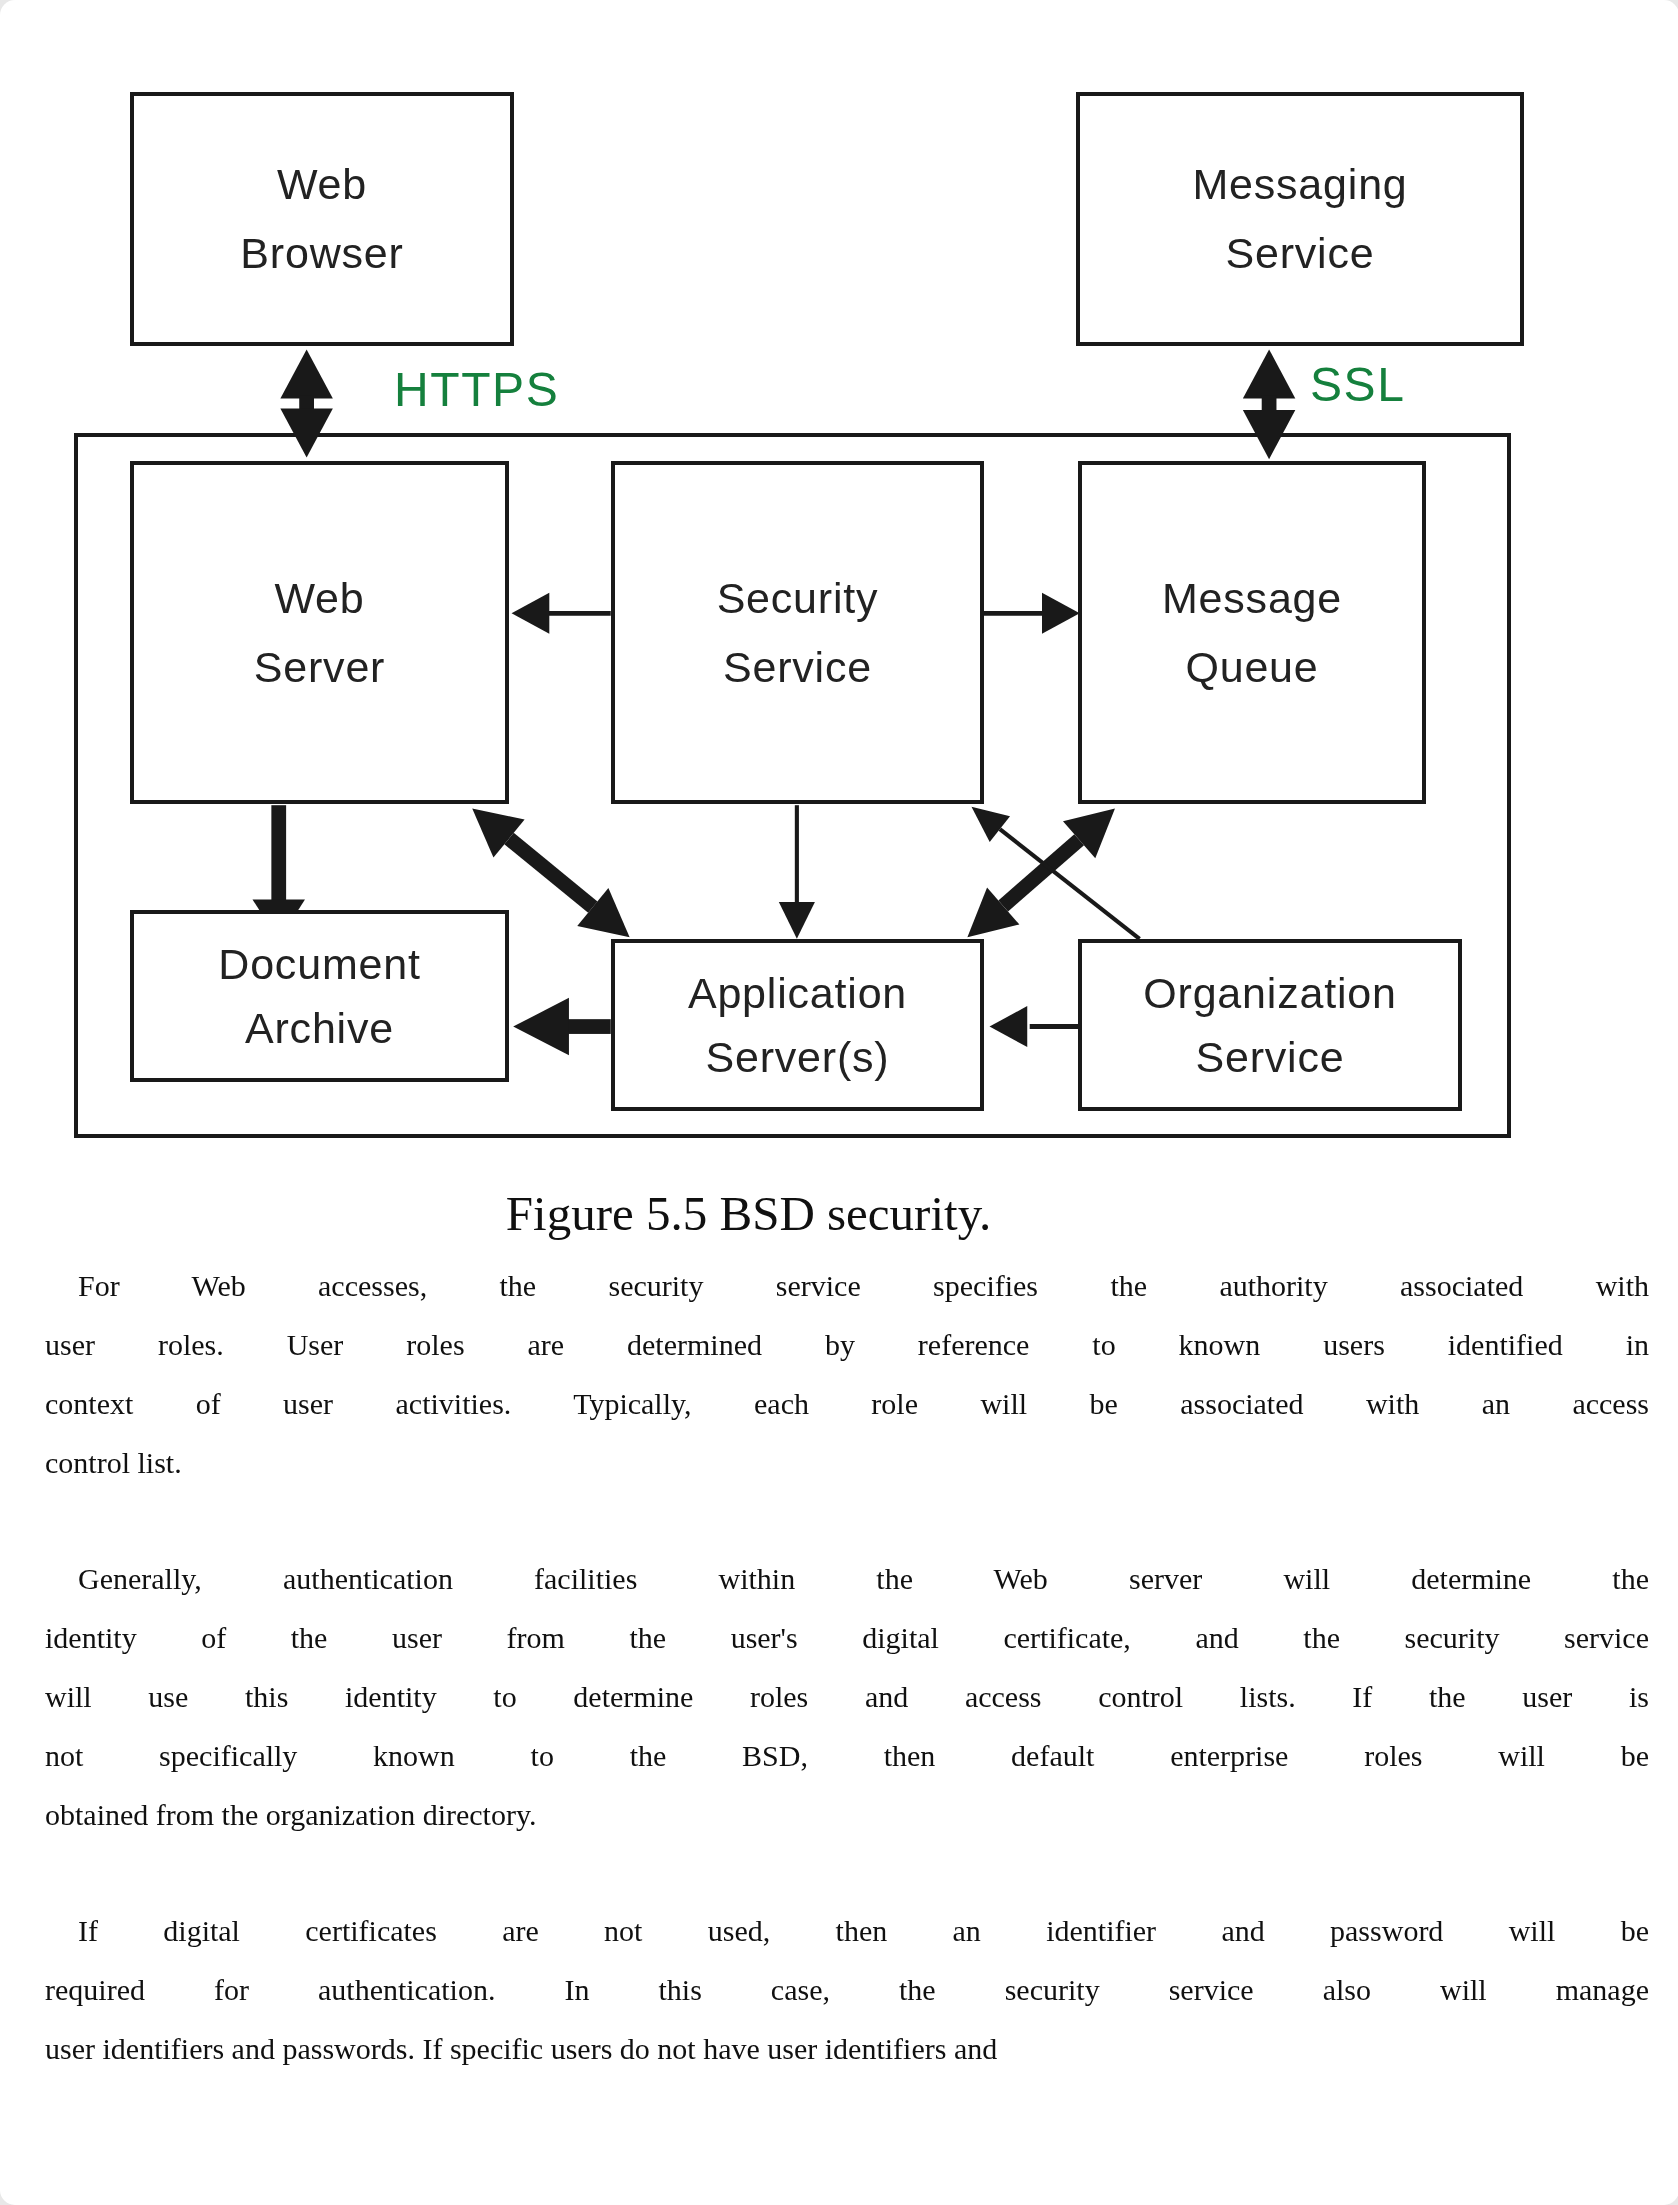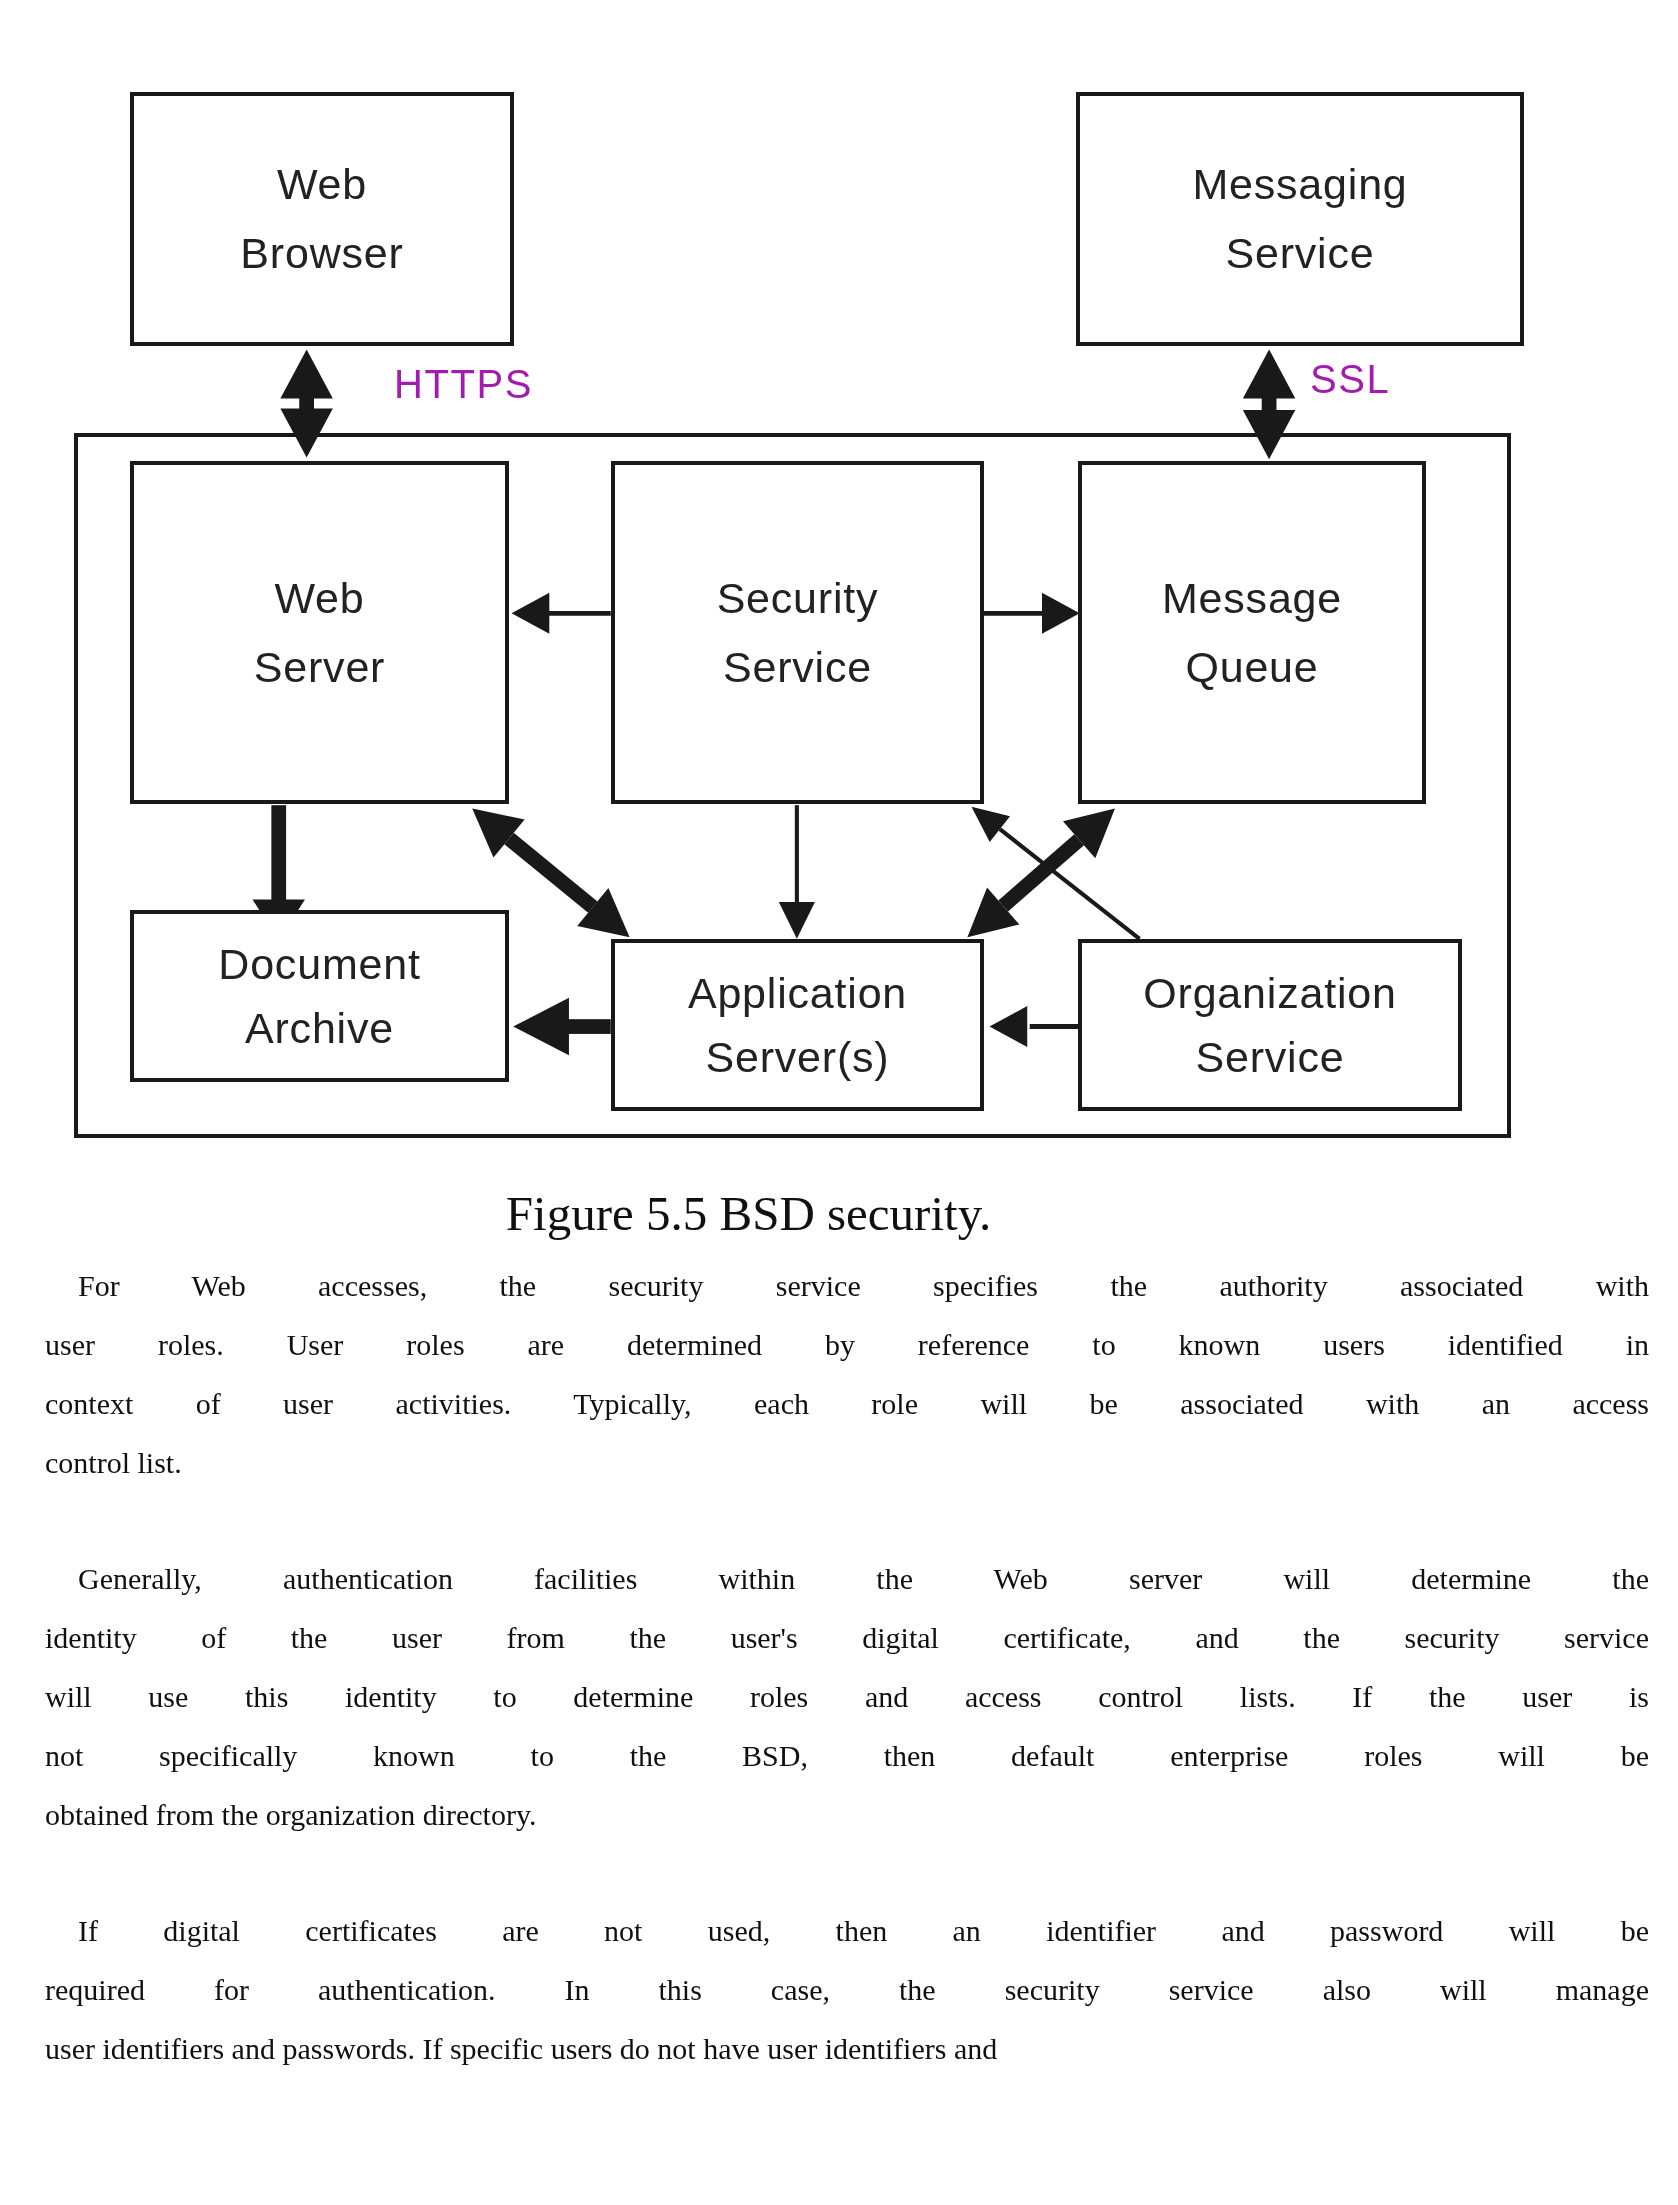--- a/index.html
+++ b/index.html
@@ -1,34 +1,34 @@
 <!DOCTYPE html>
 <html style="font-size:13px"><head>
 <meta charset="utf-8">
 <style>
   html,body{margin:0;padding:0;background:#e8e8e8;}
   .page{
     position:relative;width:1679px;height:2205px;background:#ffffff;
-    font-family:"Liberation Serif",serif;color:#141414;overflow:hidden;
+    font-family:"Liberation Serif",serif;color:#141414;overflow:hidden;border-radius:15px;
   }
   
   .diagram{position:absolute;left:0;top:0;width:1679px;height:1185px;}
   .outer-box{position:absolute;left:74px;top:433px;width:1437px;height:705px;
     border:4.1px solid #191919;box-sizing:border-box;background:transparent;}
   .arrow-layer{position:absolute;left:0;top:0;pointer-events:none;}
   .dbox{
     position:absolute;border:4.1px solid #191919;background:#ffffff;box-sizing:border-box;
     display:flex;flex-direction:column;align-items:center;justify-content:center;
     font-family:"Liberation Sans",sans-serif;color:#222222;font-size:43px;line-height:69px;
     text-align:center;letter-spacing:0.8px;
   }
   .dbox.short{line-height:64px;}
   .edge-label{
-    position:absolute;font-family:"Liberation Sans",sans-serif;color:#a21caf;
-    font-size:40px;letter-spacing:1.6px;
+    position:absolute;font-family:"Liberation Sans",sans-serif;color:#15803d;
+    font-size:48px;letter-spacing:1.6px;
   }
   
   .caption{
     position:absolute;top:1185px;left:0;width:1497px;text-align:center;
     font-size:49px;color:#101010;
   }
   .body-text{
     position:absolute;top:1256px;left:45px;width:1604px;
     font-size:30px;color:#101010;
   }

